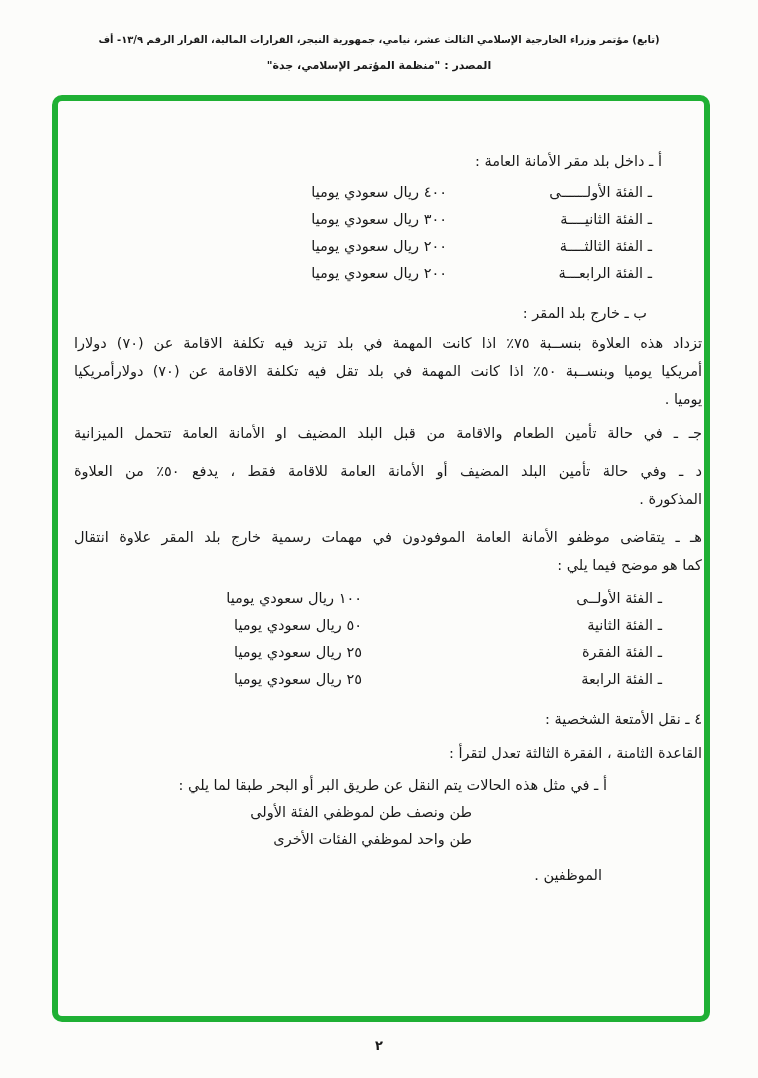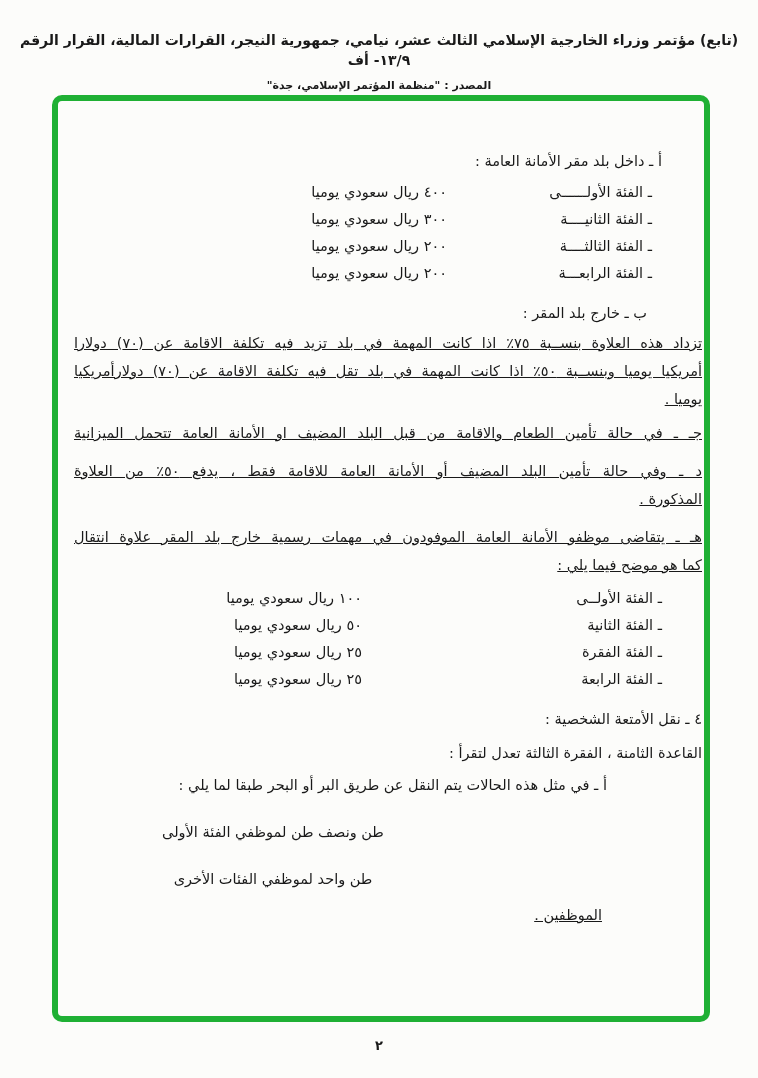--- a/index.html
+++ b/index.html
@@ -4,21 +4,21 @@
 <style>
   html,body{margin:0;padding:0;}
   body{
     width:758px;height:1078px;position:relative;
     background:#fcfcfa;color:#191919;
     font-family:"DejaVu Sans",sans-serif;
     overflow:hidden;
   }
   
   .doc-header{position:absolute;top:30px;left:0;width:758px;text-align:center;direction:rtl;}
-  .doc-header .l1{font-size:14px;font-weight:bold;letter-spacing:0;line-height:20px;}
+  .doc-header .l1{font-size:10px;font-weight:bold;letter-spacing:0;line-height:20px;}
   .doc-header .l2{font-size:11px;font-weight:bold;margin-top:9px;}
   
   .frame{
     position:absolute;left:52px;top:95px;width:658px;height:927px;
     box-sizing:border-box;border:6px solid #1fb034;border-radius:10px;
     background:transparent;
   }
   .content{
     position:absolute;left:58px;top:101px;width:660px;height:915px;
     box-sizing:border-box;padding:46px 16px 0 16px;
@@ -30,33 +30,33 @@
   .h-4{margin-top:12px;}
   .rule-intro{margin-top:6px;text-align:right;}
   
   .feelist{margin-top:4px;line-height:27px;}
   .feelist .row{display:flex;padding-right:50px;}
   .feelist .cat{display:inline-block;width:205px;}
   .feelist2{margin-top:6px;line-height:27px;}
   .feelist2 .row{display:flex;padding-right:40px;}
   .feelist2 .cat{display:inline-block;width:300px;}
   
-  .para{line-height:28px;text-decoration:underline;}
+  .para{line-height:28px;}
   .p-b{margin-top:2px;}
   .p-c{margin-top:6px;}
   .p-d{margin-top:10px;}
   .p-e{margin-top:10px;}
   .p-rule{margin-top:0;}
   .jline{text-align:justify;text-align-last:justify;}
   .lleft{text-align:right;}
   .lcenter{text-align:center;}
   .ml55{margin-left:55px;}
   .ml64{margin-left:64px;}
   .item-a{margin-top:4px;text-align:right;padding-right:95px;}
-  .ton{line-height:27px;text-align:center;padding-right:230px;margin-top:20px;}
+  .ton{line-height:27px;text-align:right;padding-right:230px;}
   .item-b{margin-top:8px;padding-right:100px;}
   .page-num{position:absolute;top:1038px;left:0;width:758px;text-align:center;font-size:13px;font-weight:bold;}
 </style>
 </head>
 <body>
 
 <div class="doc-header">
   <div class="l1">(تابع) مؤتمر وزراء الخارجية الإسلامي الثالث عشر، نيامي، جمهورية النيجر، القرارات المالية، القرار الرقم ١٣/٩- أف</div>
   <div class="l2">المصدر :  "منظمة المؤتمر الإسلامي، جدة"</div>
 </div>

